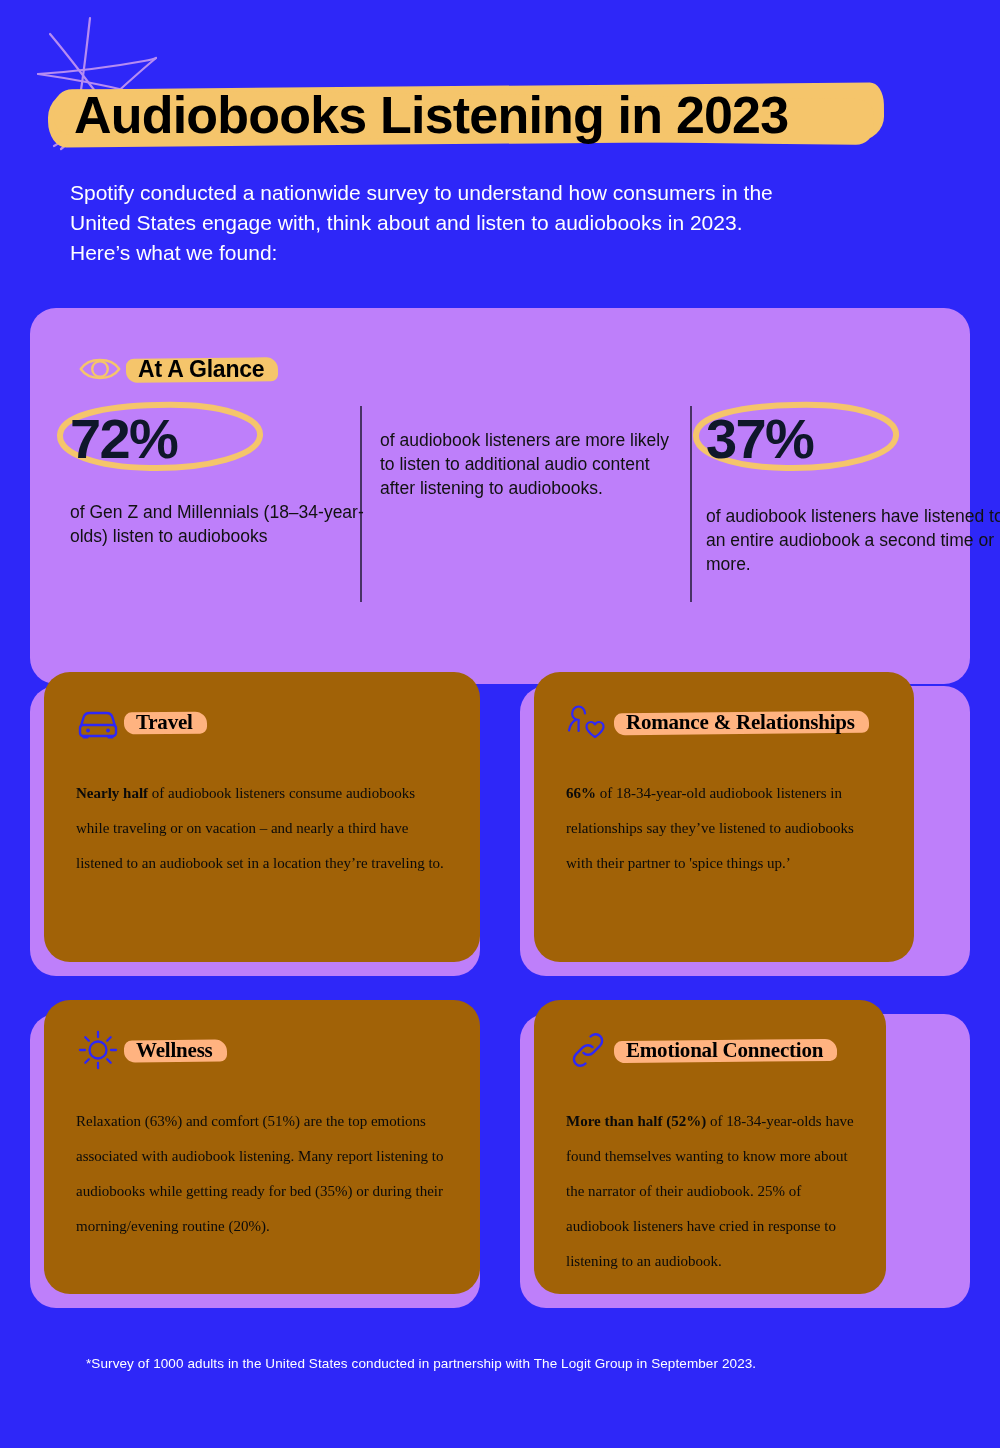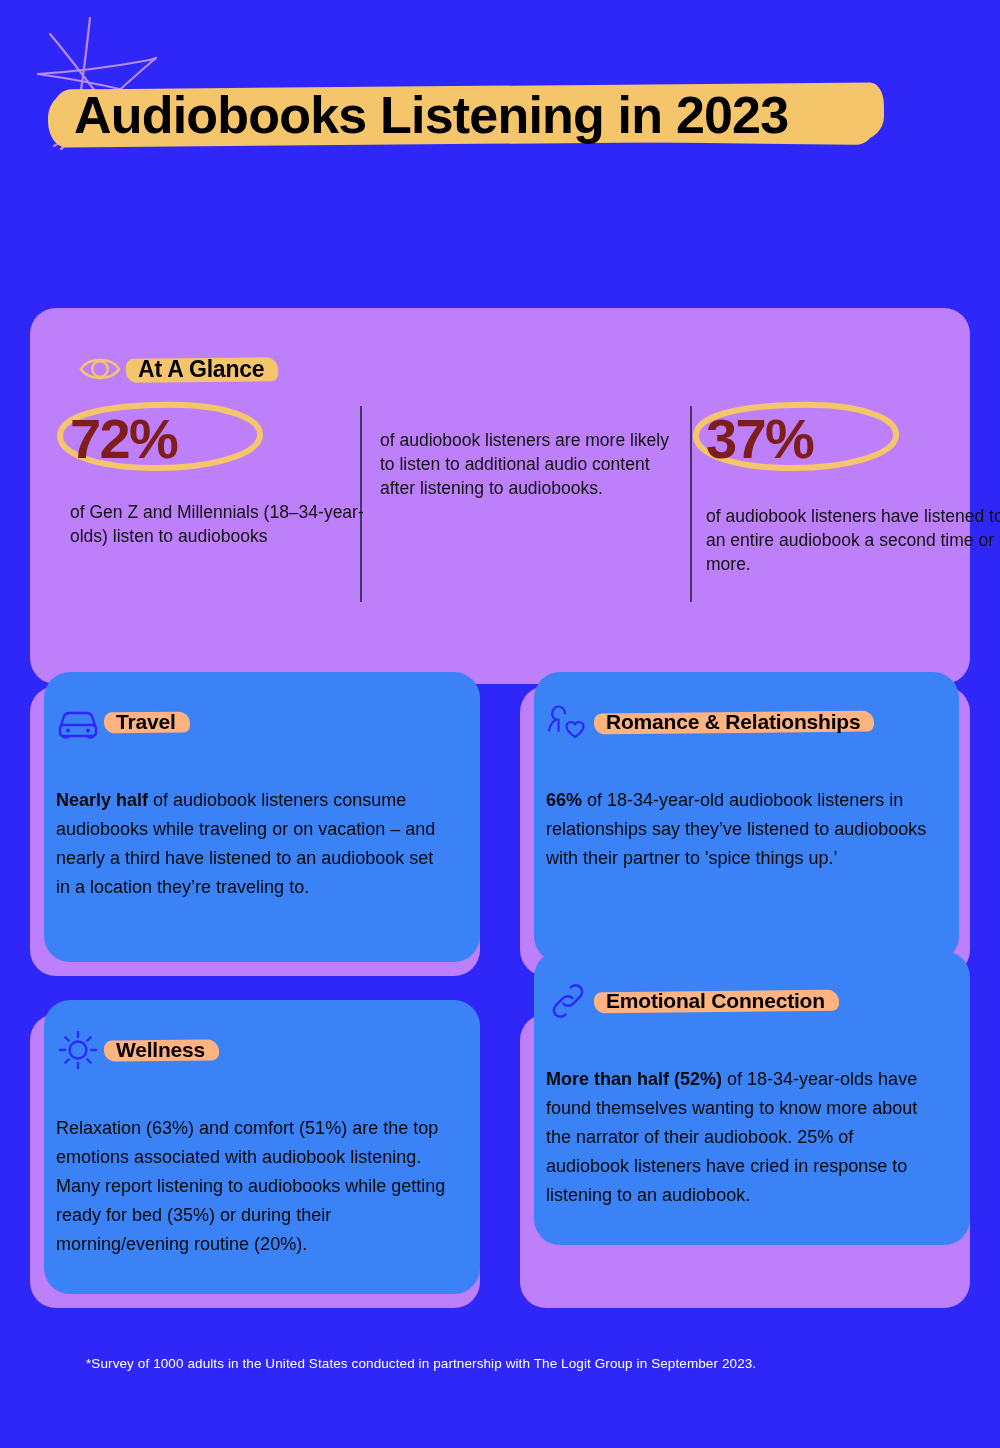--- a/index.html
+++ b/index.html
@@ -69,38 +69,38 @@
   .stat.s0 { left: 40px; }
   .stat.s1 { left: 350px; }
   .stat.s2 { left: 676px; }
   .divider { position: absolute; top: 2px; width: 2px; height: 196px; background: #2B2140; opacity: .8; }
   .divider.d1 { left: 330px; }
   .divider.d2 { left: 660px; }
 
   .stat-num-wrap { position: relative; height: 74px; }
   .stat-ellipse { position: absolute; left: -16px; top: -4px; width: 212px; height: 72px; }
   .stat-num {
-    position: relative; font-size: 56px; font-weight: 700; color: #7f1d1d;
+    position: relative; font-size: 56px; font-weight: 700; color: #0f172a;
     line-height: 70px; letter-spacing: -1.6px;
   }
   .stat-desc {
     margin-top: 22px; font-size: 17.5px; line-height: 24px; color: #111; font-weight: 400;
   }
   .stat.s1 .stat-desc { margin-top: 24px; }
   .stat.s2 .stat-desc { margin-top: 26px; }
 
   
   .topic-shadow { background: #BE7FFA; }
-  .topic { background: #3b82f6; padding: 30px 30px 22px 12px; }
+  .topic { background: #a16207; padding: 30px 30px 22px 32px; font-family: Liberation Serif, serif; }
   .topic-head { display: flex; align-items: center; gap: 12px; height: 40px; }
   .topic-icon { width: 44px; height: 40px; flex: 0 0 auto; }
   .topic .head-hl { background: #FFB380; }
   .topic .head-label { font-size: 21px; }
   .topic-body {
-    margin-top: 44px; font-size: 18px; line-height: 29px; color: #0A0A0A; font-weight: 400;
+    margin-top: 34px; font-size: 15px; line-height: 35px; color: #0A0A0A; font-weight: 400;
   }
   .topic-body b { font-weight: 700; }
 
   
   .footnote {
     position: absolute; left: 86px; top: 1356px; width: 880px;
     font-size: 13.5px; color: #FFFFFF; font-weight: 400; letter-spacing: .1px;
   }
 </style>
 </head>
@@ -115,20 +115,21 @@
     <path d="M128 46 C104 66 76 92 50 116 C40 125 32 131 26 134" fill="none" stroke="#B68CF2" stroke-width="2.2" stroke-linecap="round"></path>
     <path d="M10 62 C38 66 72 72 104 80" fill="none" stroke="#B68CF2" stroke-width="2" stroke-linecap="round"></path>
   </svg>
 
   <div class="title-wrap">
     <div class="title-hl"></div>
     <div class="title-hl b2"></div>
     <div class="title-text">Audiobooks Listening in 2023</div>
   </div>
 
+  <p class="intro">Spotify conducted a nationwide survey to understand how consumers in the United States engage with, think about and listen to audiobooks in 2023. Here’s what we found:</p>
 
   <div class="card" id="glance-panel">
 
     <div class="glance-head">
       <svg class="eye-icon" viewBox="0 0 48 32">
         <path d="M3 16 C12 3 36 3 45 16 C36 29 12 29 3 16 Z" fill="none" stroke="#F5C56B" stroke-width="2.6" stroke-linejoin="round"></path>
         <circle cx="24" cy="16" r="8.5" fill="none" stroke="#F5C56B" stroke-width="2.6"></circle>
       </svg>
       <span class="head-hl-wrap">
         <span class="head-hl"></span>
@@ -179,21 +180,21 @@
       </svg>
       <span class="head-hl-wrap">
         <span class="head-hl"></span>
         <span class="head-label">Travel</span>
       </span>
     </div>
     <div class="topic-body"><b>Nearly half</b><span> of audiobook listeners consume audiobooks while traveling or on vacation – and nearly a third have listened to an audiobook set in a location they’re traveling to.</span></div>
   </div>
 
   <div class="card-shadow topic-shadow" style="left:520px; top:686px; width:450px; height:290px;"></div>
-  <div class="card topic" style="left:534px; top:672px; width:425px; height:290px;">
+  <div class="card topic" style="left:534px; top:672px; width:380px; height:290px;">
     <div class="topic-head">
       <svg class="topic-icon" viewBox="0 0 44 36">
         <path d="M19 9.5 C19 5.4 16 2.5 12.6 2.5 C9.2 2.5 6.2 5.4 6.2 9.5 C6.2 12.6 8.2 14.8 10.6 15.6 C7 17.2 4 21 3 26.5" fill="none" stroke="#2E27F8" stroke-width="2.2" stroke-linecap="round"></path>
         <path d="M12.6 15.9 C12.6 20 12.6 24 12.6 27" fill="none" stroke="#2E27F8" stroke-width="2.2" stroke-linecap="round"></path>
         <path d="M29 33 C29 33 20.5 27.8 20.5 22.6 C20.5 19.9 22.6 18 25 18 C26.7 18 28.2 18.9 29 20.4 C29.8 18.9 31.3 18 33 18 C35.4 18 37.5 19.9 37.5 22.6 C37.5 27.8 29 33 29 33 Z" fill="none" stroke="#2E27F8" stroke-width="2.2" stroke-linejoin="round"></path>
       </svg>
       <span class="head-hl-wrap">
         <span class="head-hl"></span>
         <span class="head-label">Romance &amp; Relationships</span>
       </span>
@@ -219,21 +220,21 @@
       </svg>
       <span class="head-hl-wrap">
         <span class="head-hl"></span>
         <span class="head-label">Wellness</span>
       </span>
     </div>
     <div class="topic-body"><b></b><span>Relaxation (63%) and comfort (51%) are the top emotions associated with audiobook listening. Many report listening to audiobooks while getting ready for bed (35%) or during their morning/evening routine (20%).</span></div>
   </div>
 
   <div class="card-shadow topic-shadow" style="left:520px; top:1014px; width:450px; height:294px;"></div>
-  <div class="card topic" style="left:534px; top:951px; width:436px; height:294px;">
+  <div class="card topic" style="left:534px; top:1000px; width:352px; height:294px;">
     <div class="topic-head">
       <svg class="topic-icon" viewBox="0 0 44 40">
         <path d="M24.5 6.5 C27.4 3.6 31.6 3.6 34.2 6.2 C36.8 8.8 36.8 13 33.9 15.9 L27.2 22.6 C24.3 25.5 20.1 25.5 17.5 22.9" fill="none" stroke="#2E27F8" stroke-width="2.4" stroke-linecap="round"></path>
         <path d="M19.5 33.5 C16.6 36.4 12.4 36.4 9.8 33.8 C7.2 31.2 7.2 27 10.1 24.1 L16.8 17.4 C19.7 14.5 23.9 14.5 26.5 17.1" fill="none" stroke="#2E27F8" stroke-width="2.4" stroke-linecap="round"></path>
       </svg>
       <span class="head-hl-wrap">
         <span class="head-hl"></span>
         <span class="head-label">Emotional Connection</span>
       </span>
     </div>

